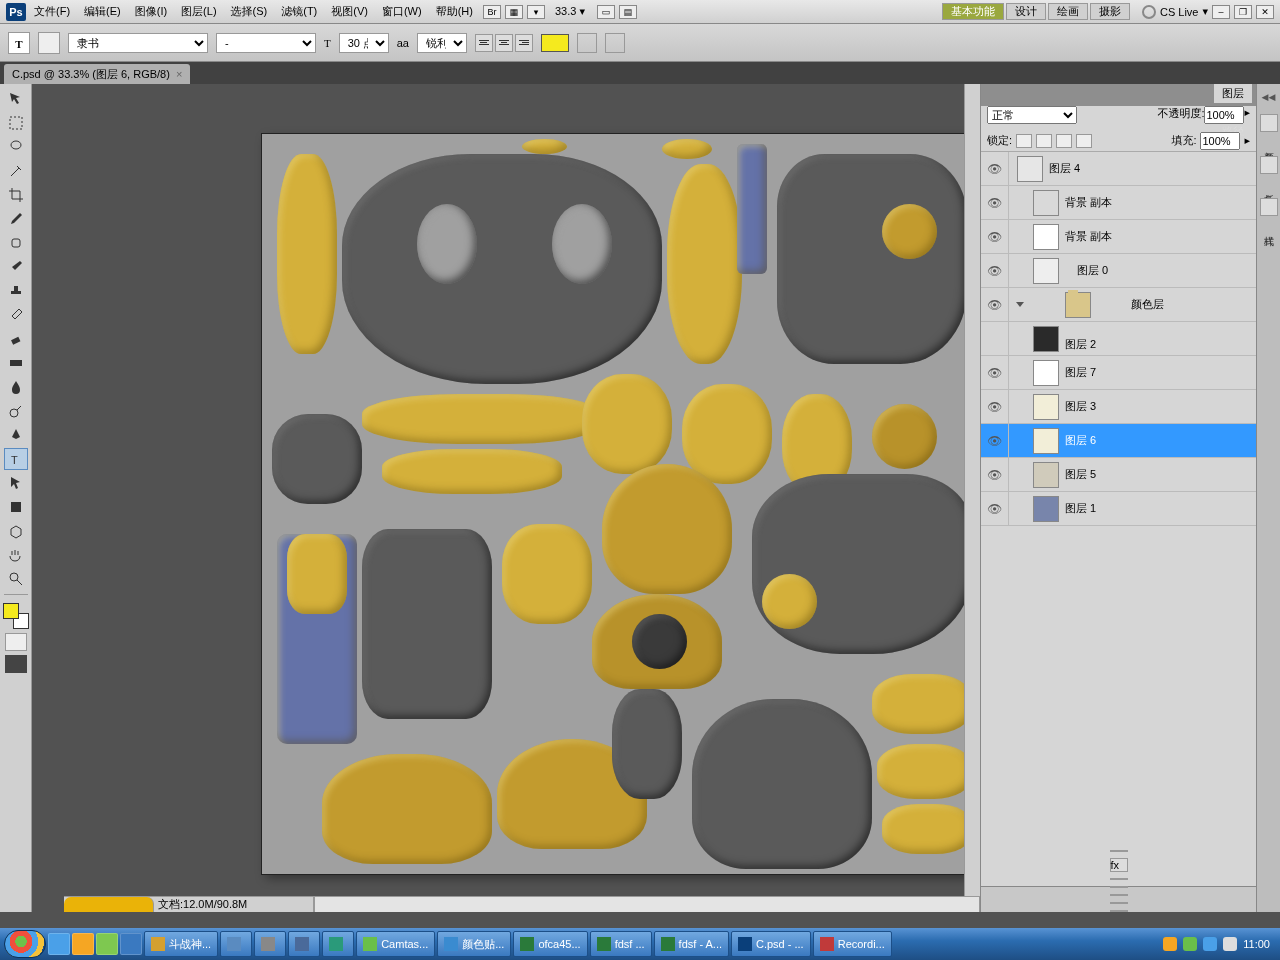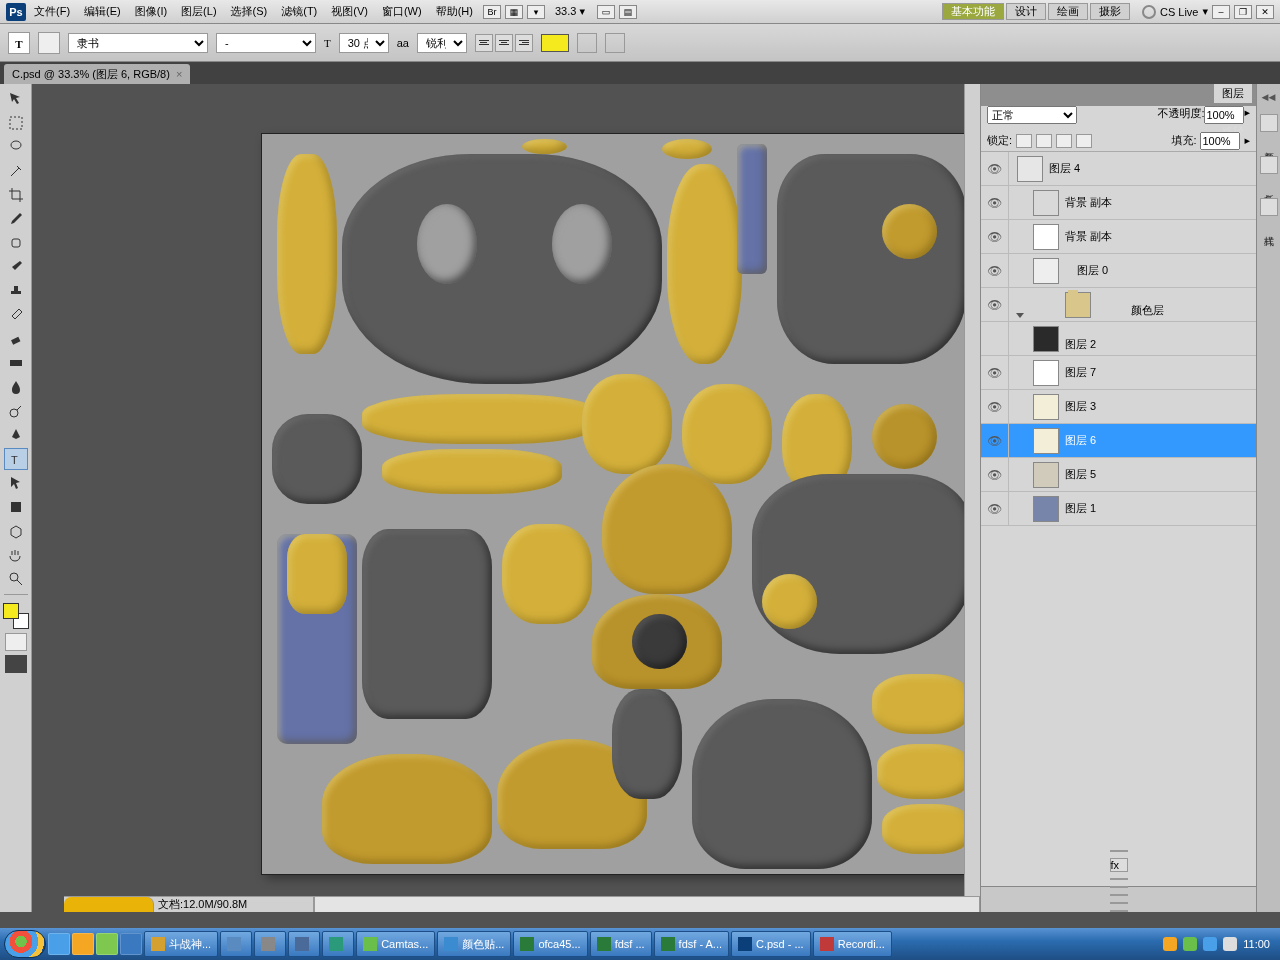--- a/index.html
+++ b/index.html
@@ -383,21 +383,21 @@
           </div>
           <div class="lrow">
             <div class="eye"></div>
             <div style="display: flex; align-items: center; flex: 1 1 0%; padding-left: 20px; gap: 12px;">
               <div class="thumb" style="background: rgb(238, 238, 238);"></div>
               <span class="name">图层 0</span>
             </div>
           </div>
           <div class="lrow">
             <div class="eye"></div>
-            <div style="display: flex; align-items: flex-end; flex: 1 1 0%; padding-left: 4px; gap: 34px;">
+            <div style="display: flex; align-items: center; flex: 1 1 0%; padding-left: 4px; gap: 34px;">
               <span class="disc"></span>
               <div class="thumb folder"></div>
               <span class="name">颜色层</span>
             </div>
           </div>
           <div class="lrow">
             <div class="eye off"></div>
             <div style="display: flex; align-items: flex-end; flex: 1 1 0%; padding-left: 20px;">
               <div class="thumb" style="background: rgb(42, 42, 42);"></div>
               <span class="name">图层 2</span>

